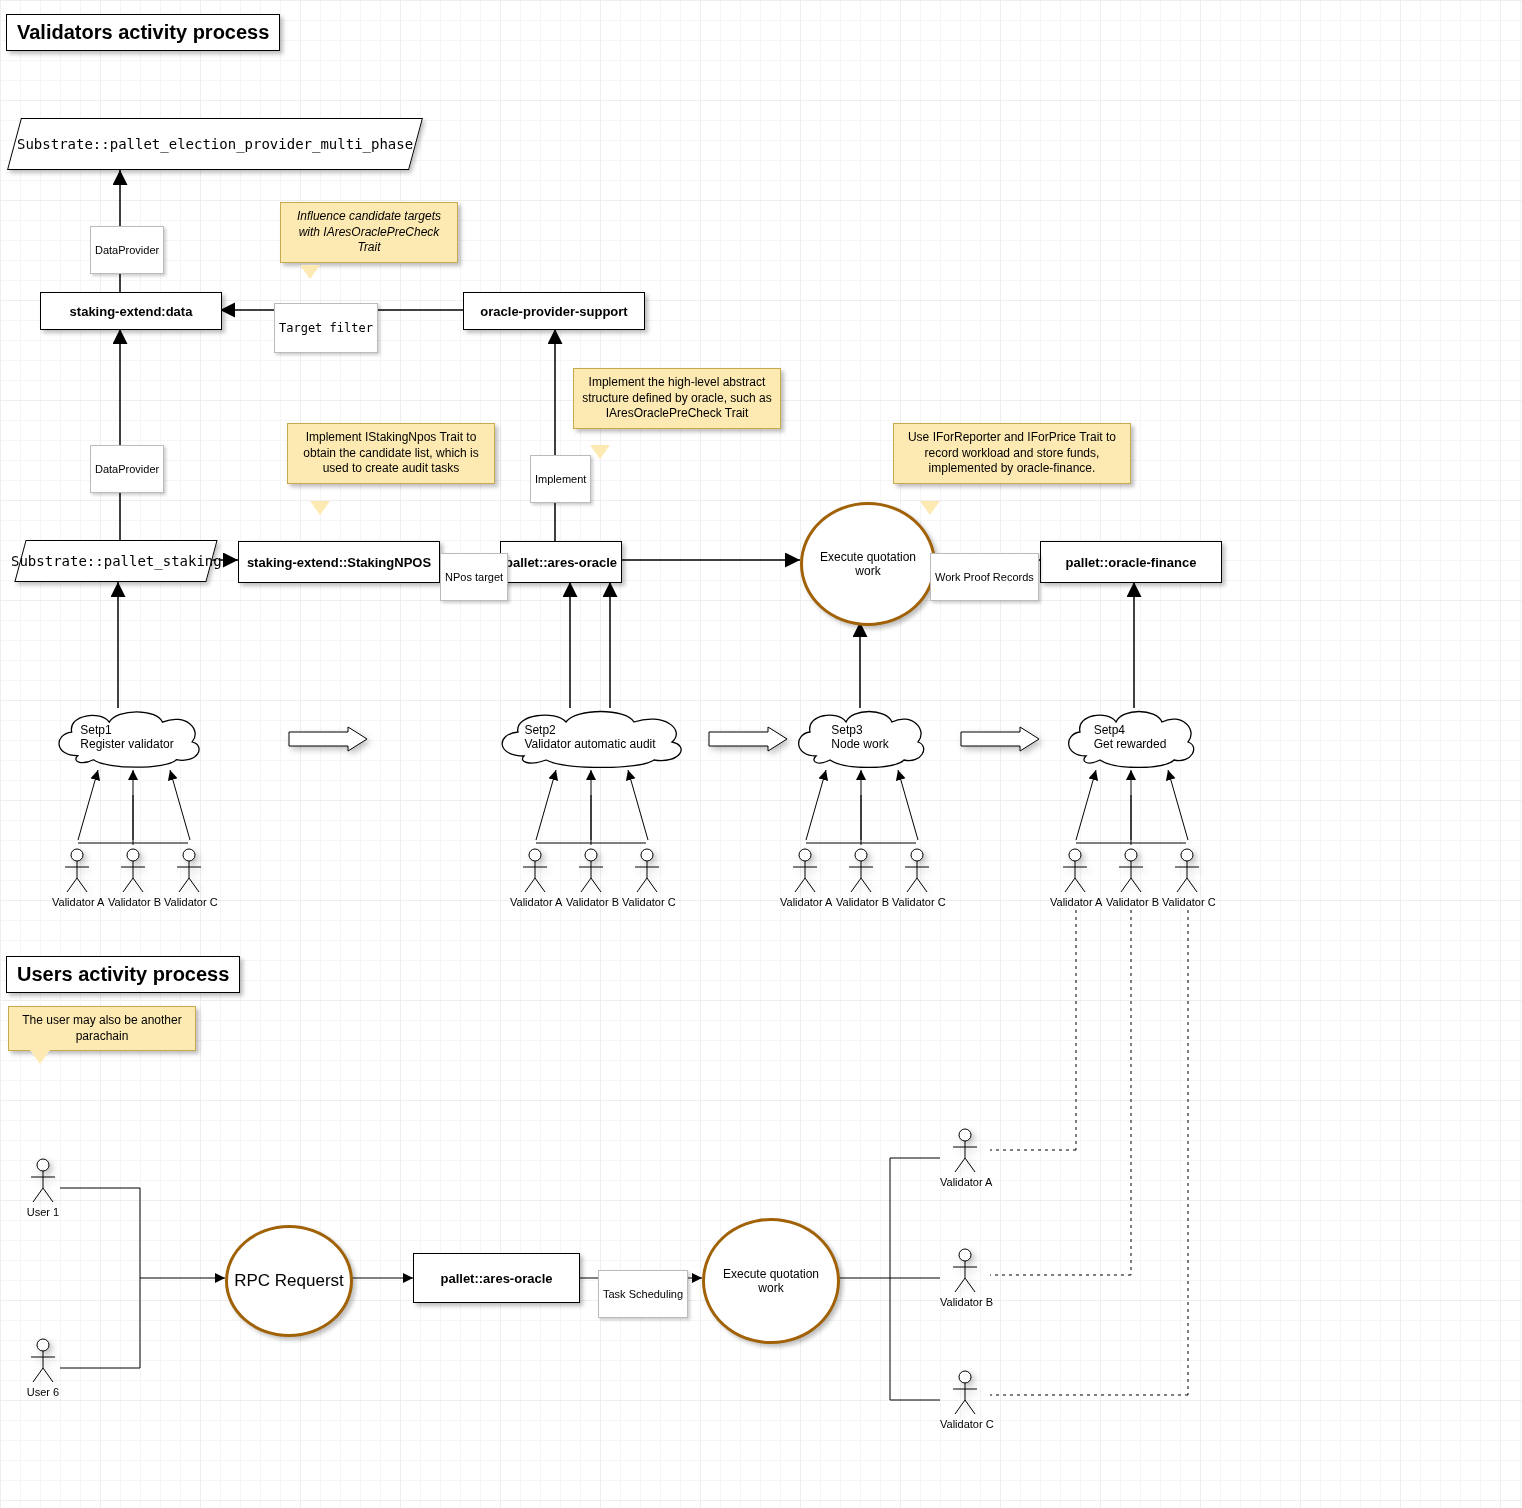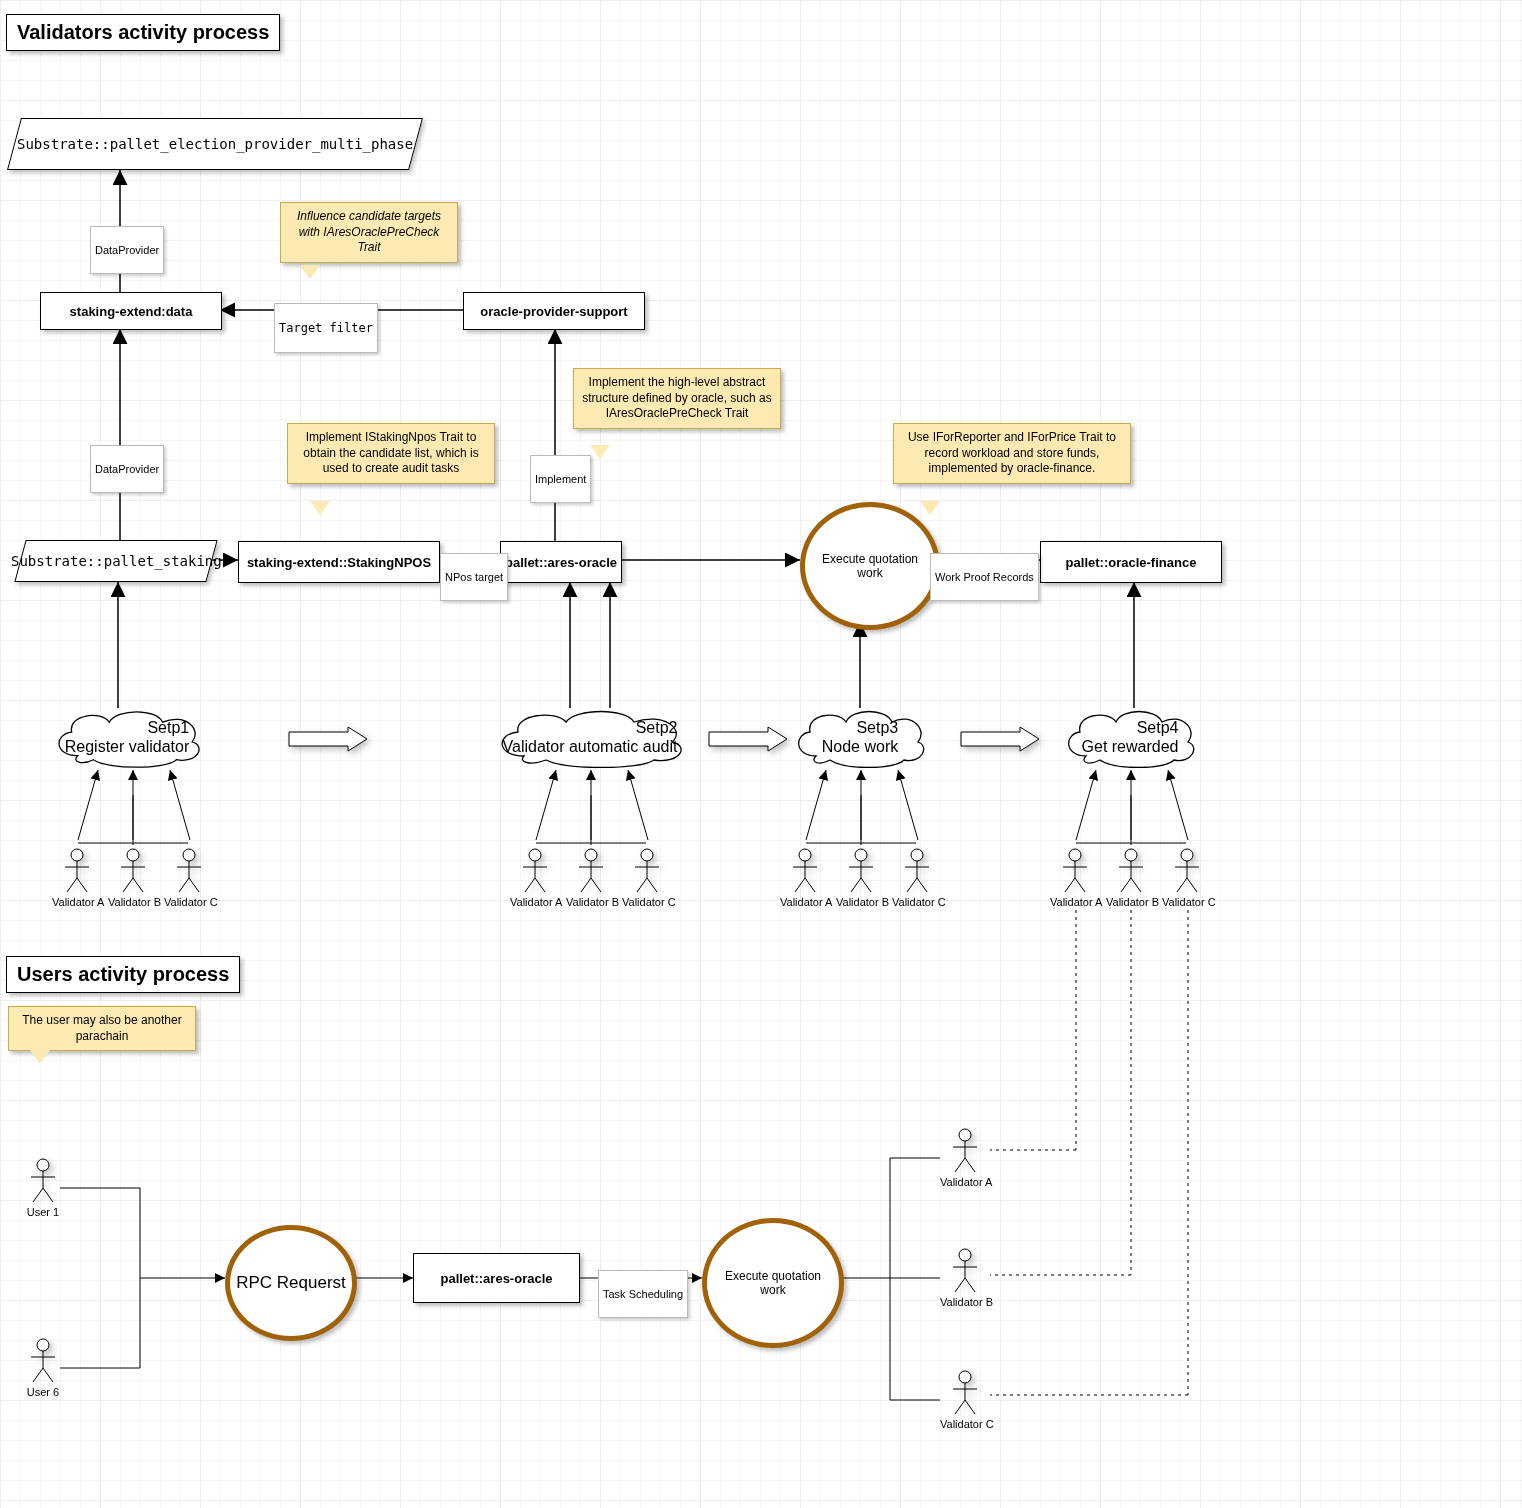--- a/index.html
+++ b/index.html
@@ -63,34 +63,34 @@
   .note-tail {
     position: absolute;
     width: 0; height: 0;
     border-left: 10px solid transparent;
     border-right: 10px solid transparent;
     border-top: 14px solid #fde9b2;
   }
   .circle {
     position: absolute;
     background: #fff;
-    border: 5px solid #a16207;
+    border: 3px solid #a16207;
     border-radius: 50%;
     display: flex;
     align-items: center;
     justify-content: center;
     text-align: center;
     font-size: 13px;
     box-shadow: 3px 3px 4px rgba(0,0,0,0.25);
     padding: 0 6px;
   }
   .cloud {
     position: absolute;
-    font-size: 16px;
-    text-align: right;
+    font-size: 12px;
+    text-align: left;
     line-height: 1.2;
     display:flex;align-items:center;justify-content:center;
   }
   .cloud svg{position:absolute;inset:0;width:100%;height:100%}
   .cloud .lbl{position:relative;z-index:2;padding:0 10px;}
   .actor {
     position: absolute;
     font-size: 11px;
     text-align: center;
     width: 50px;

